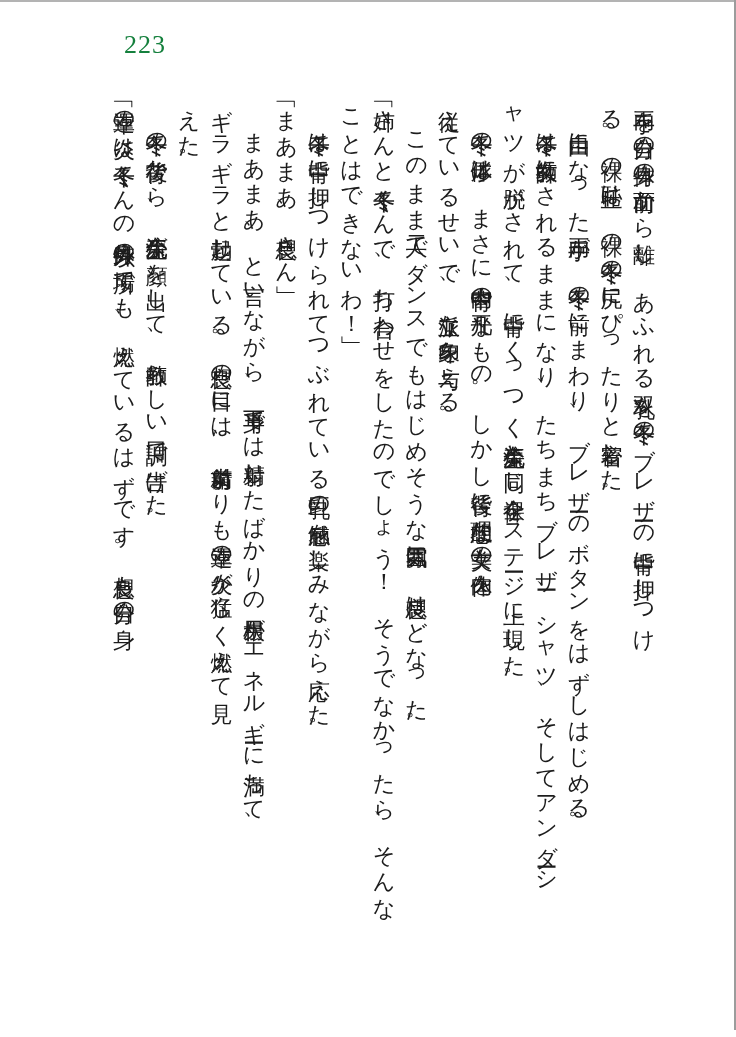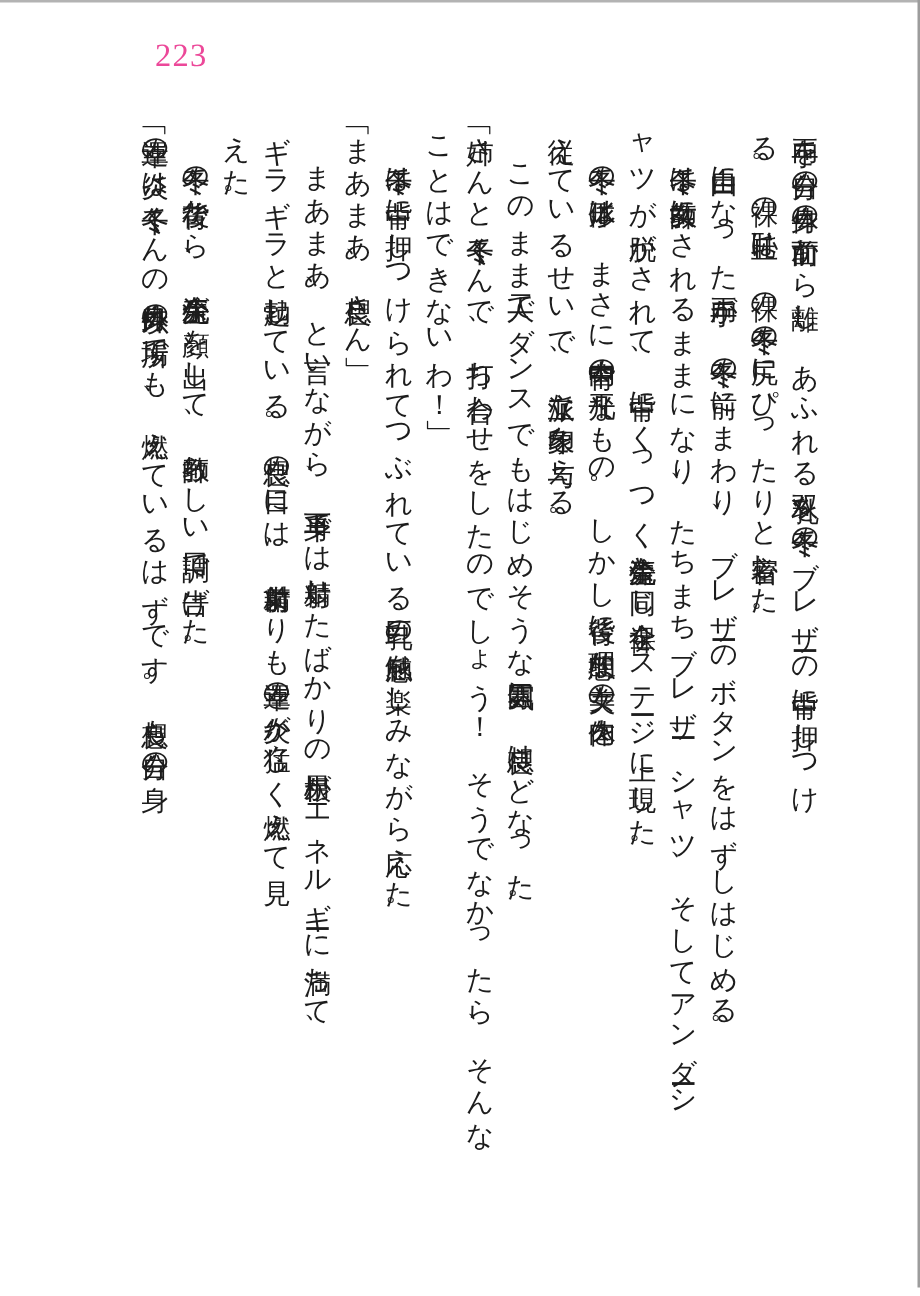--- a/index.html
+++ b/index.html
@@ -24,21 +24,21 @@
     position: absolute;
     top: 0; right: 0;
     width: 2px; height: 1030px;
     background: #9c9c9c;
   }
   .page-number {
     position: absolute;
     top: 30px;
     left: 124px;
     font-size: 26px;
-    color: #ec4899;
+    color: #15803d;
     letter-spacing: 1px;
     font-family: "Liberation Serif", "DejaVu Serif", serif;
   }
   .text-block {
     position: absolute;
     top: 94px;
     right: 76px;
     height: 884px;
     writing-mode: vertical-rl;
     text-orientation: upright;

